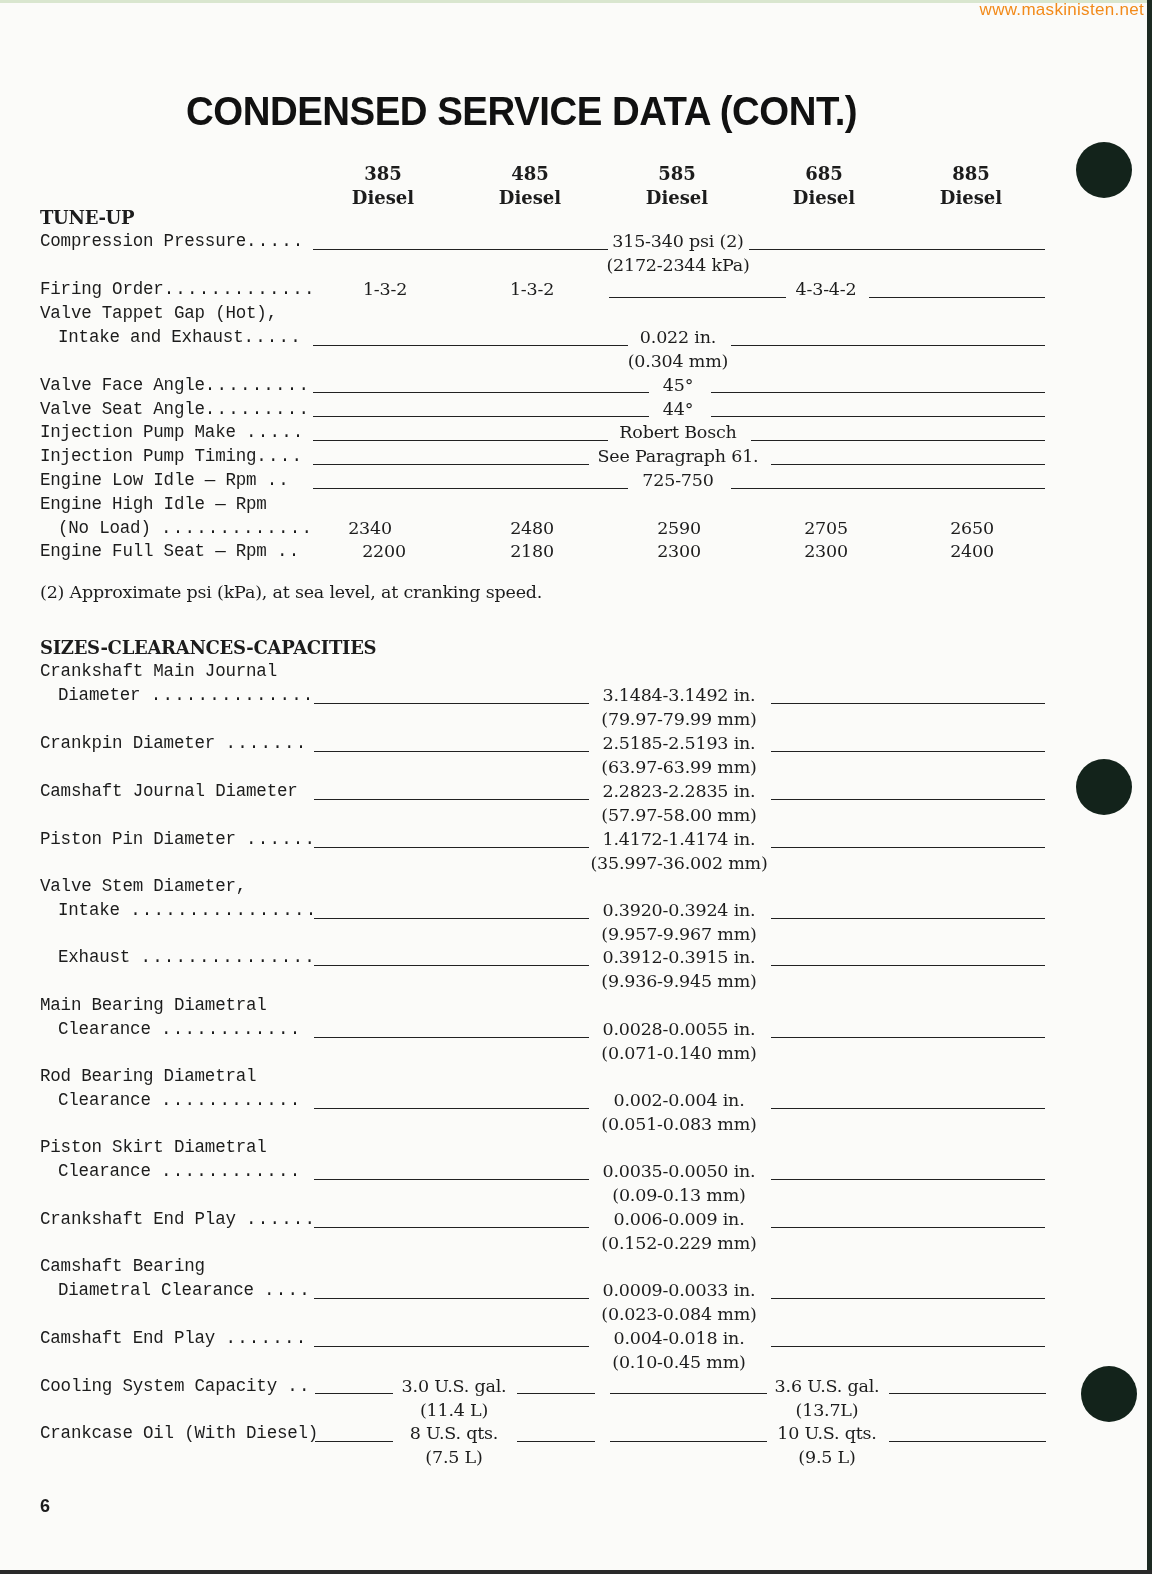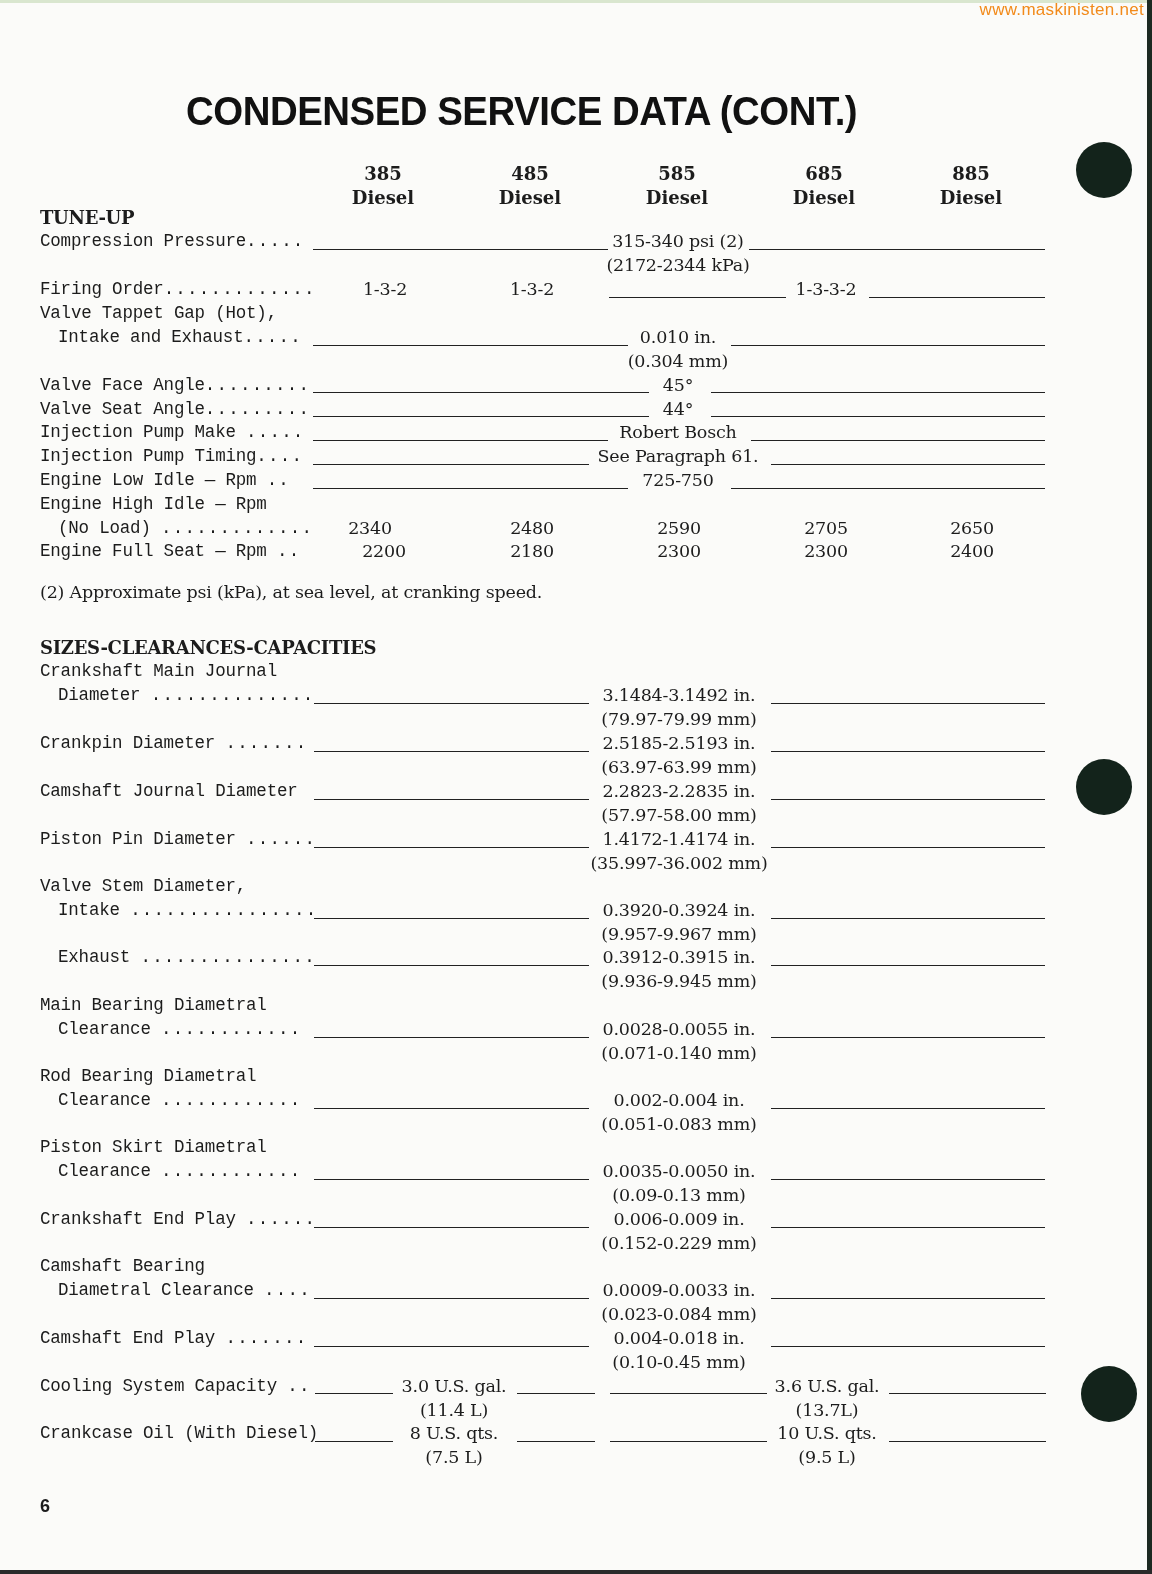--- a/index.html
+++ b/index.html
@@ -81,29 +81,29 @@
   <div class="val center" style="left:678px;top:231px">315-340 psi (2)</div>
   <div class="line" style="left:749px;width:296px;top:249px"></div>
   <div class="val center" style="left:678px;top:255px">(2172-2344 kPa)</div>
 </div>
 
 <div>
   <div class="lbl" style="top:279px"><span>Firing Order</span><span class="dots">.............</span></div>
   <div class="val center" style="left:385px;top:279px">1-3-2</div>
   <div class="val center" style="left:532px;top:279px">1-3-2</div>
   <div class="line" style="left:609px;width:177px;top:297px"></div>
-  <div class="val center" style="left:826px;top:279px">1-3-3-2</div>
+  <div class="val center" style="left:826px;top:279px">4-3-4-2</div>
   <div class="line" style="left:869px;width:176px;top:297px"></div>
 </div>
 
 <div>
   <div class="lbl" style="top:303px">Valve Tappet Gap (Hot),</div>
   <div class="lbl ind" style="top:327px"><span>Intake and Exhaust</span><span class="dots">.....</span></div>
   <div class="line" style="left:313px;width:315px;top:345px"></div>
-  <div class="val center" style="left:678px;top:327px">0.010 in.</div>
+  <div class="val center" style="left:678px;top:327px">0.022 in.</div>
   <div class="line" style="left:731px;width:314px;top:345px"></div>
   <div class="val center" style="left:678px;top:351px">(0.304 mm)</div>
 </div>
 
 <div>
   <div class="lbl" style="top:375px"><span>Valve Face Angle</span><span class="dots">.........</span></div>
   <div class="line" style="left:313px;width:336px;top:392px"></div>
   <div class="val center" style="left:678px;top:375px">45°</div>
   <div class="line" style="left:711px;width:334px;top:392px"></div>
 </div>

